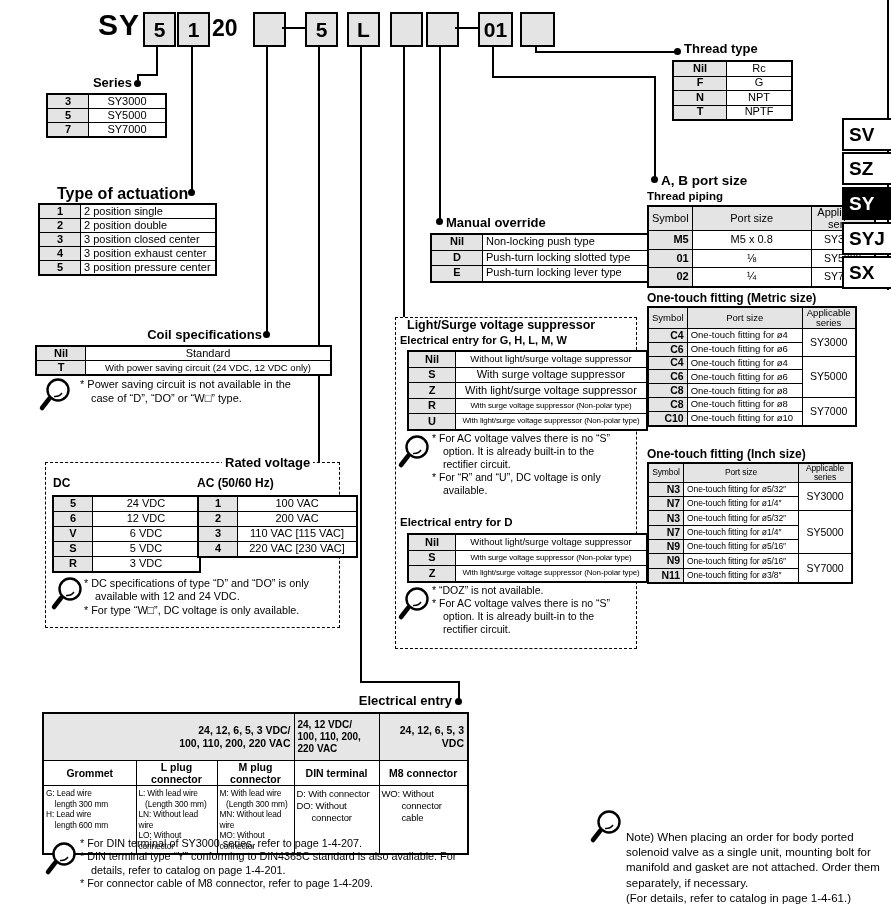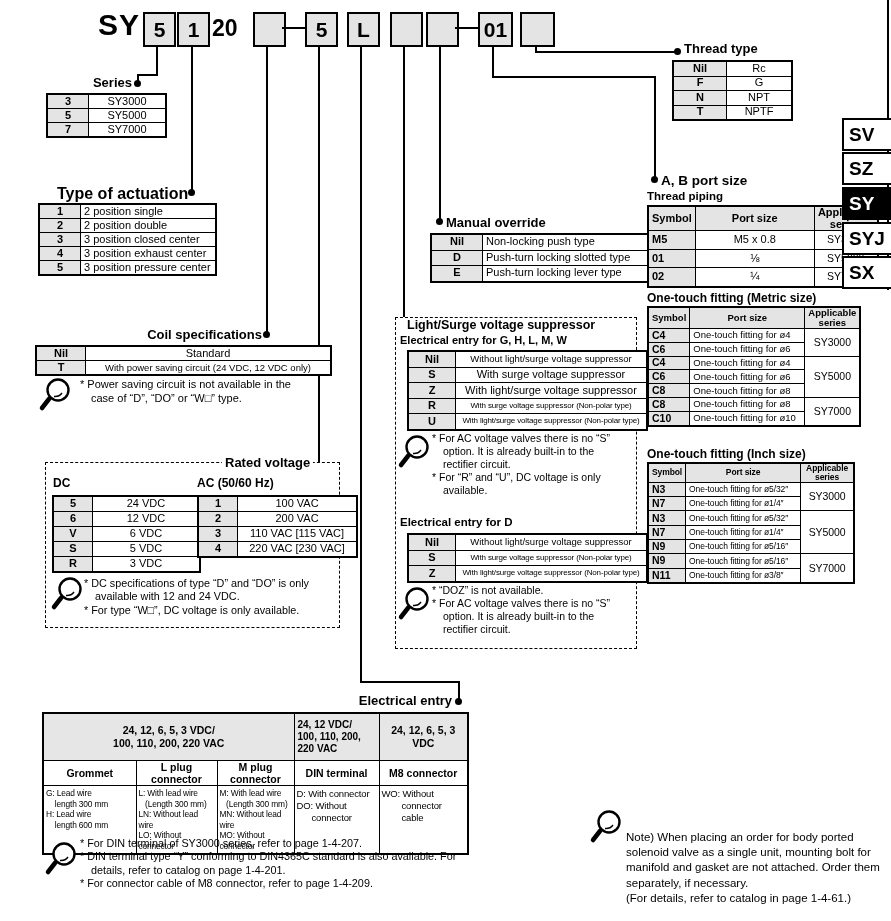--- a/index.html
+++ b/index.html
@@ -35,37 +35,37 @@
   #tb-dc td{height:14px}  #tb-ac td{height:14px}
   #tb-ac td:first-child{width:22px}     #tb-ac td:last-child{width:112px;text-align:center}
   #tb-man td:first-child{width:34px}    #tb-man td:last-child{width:170px}
   #tb-man td{height:14.5px}
   #tb-lssg td:first-child{width:30px}   #tb-lssg td:last-child{width:184px;text-align:center}
   #tb-lssg td{height:14.6px} #tb-lssd td{height:14.6px}
   #tb-lssd td:first-child{width:30px}   #tb-lssd td:last-child{width:184px;text-align:center}
   #tb-thread td:first-child{width:36px} #tb-thread td:last-child{width:58px;text-align:center}
   #tb-thread td{height:13.5px}
 
-  .phead{background:#e4e4e4;text-align:center;font-weight:bold;white-space:normal !important;line-height:1.1}
-  .psym{background:#e4e4e4;font-weight:bold;text-align:left}
+  .phead{background:#e4e4e4;text-align:center;font-weight:normal;white-space:normal !important;line-height:1.1}
+  .psym{background:#e4e4e4;font-weight:bold;text-align:right}
   .pport{text-align:left}
   .pser{text-align:center;background:#fff}
   #tb-port1 td{height:17.5px}
   #tb-port1 .pport{text-align:center;width:112px}
   #tb-port1 .psym{width:28px} #tb-port1 .pser{width:56px;font-size:10.5px}
   #tb-port2 td{height:12.8px;font-size:9.5px} #tb-port2 .psym{width:28px;font-size:10.5px}
   #tb-port2 .pport{width:108px} #tb-port2 .pser{width:46px;font-size:10.5px}
   #tb-port3 td{height:13.3px;font-size:8.5px;letter-spacing:-0.1px} #tb-port3 .psym{width:28px;font-size:10.5px}
   #tb-port3 .pport{width:108px} #tb-port3 .pser{width:46px;font-size:10.5px}
   .phs{font-size:9px} .php{font-size:11px}
 
   
   #tb-elec{border-collapse:collapse;position:absolute;background:#fff;border:2px solid #000}
   #tb-elec td{border:1.4px solid #000}
-  .volt{background:#e6e6e6;font-weight:bold;font-size:10.5px;text-align:center;white-space:pre-line;line-height:1.2;height:44px;padding:1px 3px}
+  .volt{background:#e6e6e6;font-weight:bold;font-size:10.5px;text-align:right;white-space:pre-line;line-height:1.2;height:44px;padding:1px 3px}
   .volt-l{text-align:left;font-size:10px}
   .etype{font-weight:bold;font-size:10.5px;text-align:center;height:16px;padding:0 2px}
   .edet{font-size:8.4px;white-space:pre-wrap;text-align:left;vertical-align:top;padding:2px 2px;height:60px;line-height:1.25;letter-spacing:-0.15px}
 
   .rnote{font-size:11px}
   .bignote{font-size:11.5px;line-height:1.32;white-space:pre-line}
 </style>
 </head>
 <body>
 

